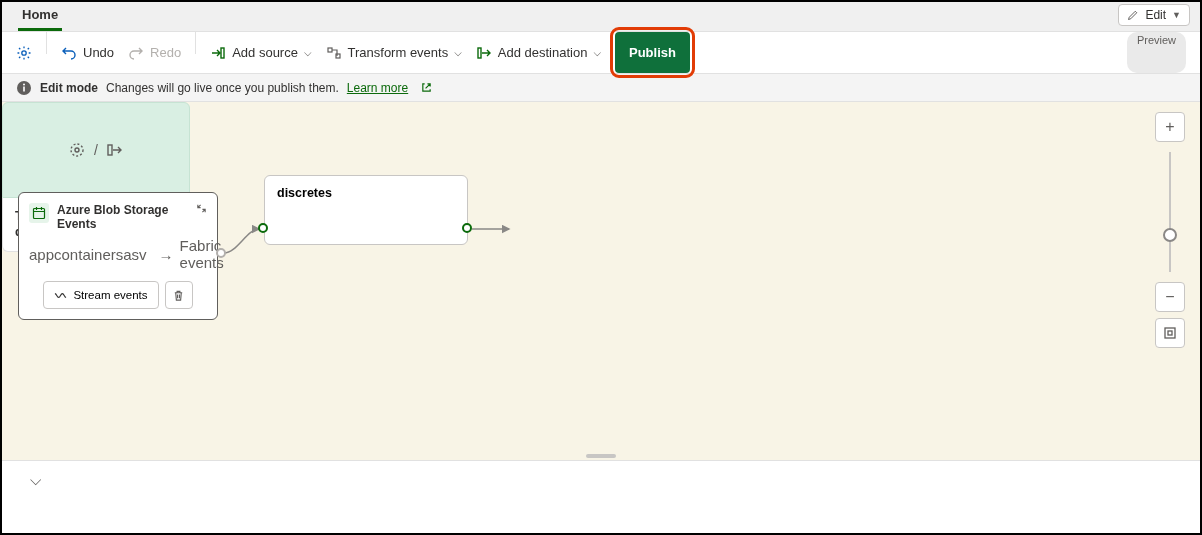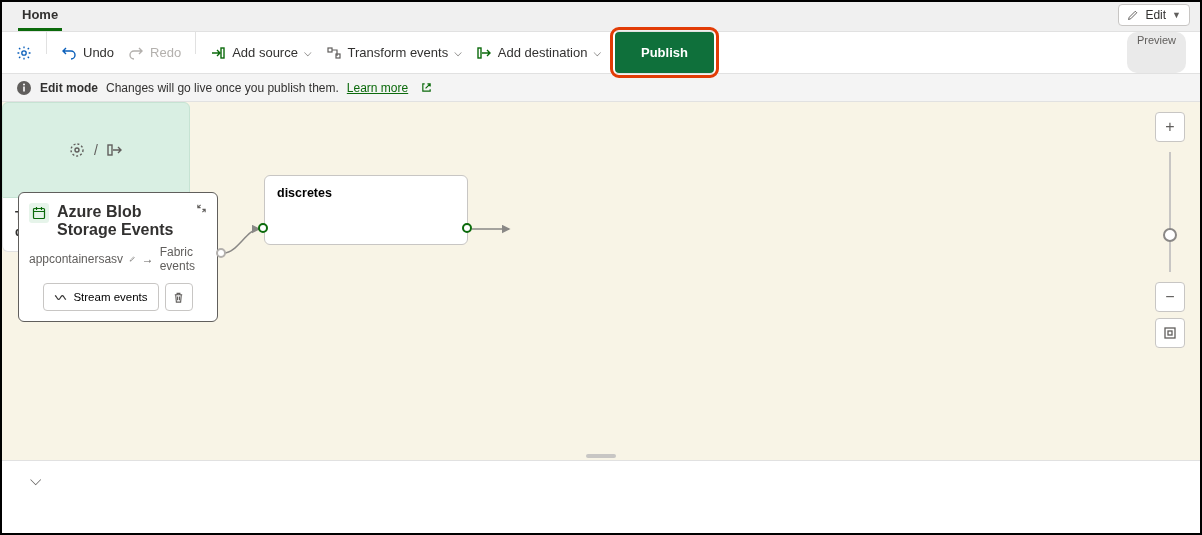--- a/index.html
+++ b/index.html
@@ -6,34 +6,34 @@
   body { width: 1202px; height: 535px; background: #fff; overflow: hidden; border: 2px solid #000; }
   .header { height: 30px; background: #f0f0f0; display: flex; align-items: center; justify-content: space-between; padding: 0 10px; border-bottom: 1px solid #e1e1e1; }
   .tab-home { font-size: 13px; font-weight: 600; color: #323130; padding: 4px 4px 6px 4px; border-bottom: 3px solid #0b6a0b; margin-left: 6px; }
   .btn-edit { display: flex; align-items: center; gap: 6px; font-size: 12px; color: #323130; background: #fff; border: 1px solid #c8c6c4; border-radius: 4px; padding: 3px 8px; margin-bottom: 3px; }
   .btn-edit svg { width: 12px; height: 12px; }
   .toolbar { height: 42px; background: #fff; display: flex; padding: 0 14px; gap: 14px; border-bottom: 1px solid #e1e1e1; font-size: 13px; color: #323130; }
   .tb-item { display: flex; align-items: center; gap: 6px; cursor: pointer; }
   .tb-disabled { color: #b3b0ad; }
   .tb-sep { width: 1px; height: 22px; background: #e1e1e1; }
   .chev { font-size: 10px; color: #605e5c; }
-  .btn-publish { background: #0f703b; color: #fff; font-weight: 600; font-size: 13px; border: none; border-radius: 4px; padding: 7px 26px; outline: 3px solid #e23c06; outline-offset: 2px; }
+  .btn-publish { background: #0f703b; color: #fff; font-weight: 600; font-size: 13px; border: none; border-radius: 4px; padding: 7px 14px; outline: 3px solid #e23c06; outline-offset: 2px; }
   .spacer { flex: 1; }
   .pill-preview { background: #eaeaea; color: #605e5c; font-size: 11px; border-radius: 10px; padding: 2px 10px; }
   .info-bar { height: 28px; background: #f4f4f4; border-bottom: 1px solid #e1e1e1; display: flex; align-items: center; gap: 8px; padding: 0 14px; font-size: 12px; color: #323130; }
   .info-bar .title { font-weight: 600; }
   .info-bar a { color: #0b6a0b; text-decoration: underline; display: flex; align-items: center; gap: 13px; }
   .canvas { position: relative; background: #f8f4e6; height: 358px; }
   .node { position: absolute; background: #fff; border: 1px solid #c8c6c4; border-radius: 6px; }
   .node-source { top: 90px; left: 16px; width: 200px; padding: 10px 10px 10px 10px; border: 1.5px solid #605e5c; }
   .node-source .row1 { display: flex; gap: 8px; align-items: flex-start; }
   .node-source .src-icon { width: 20px; height: 20px; background: #e6f4ea; border-radius: 3px; display: flex; align-items: center; justify-content: center; }
-  .node-source .title { font-size: 16px; font-weight: 600; color: #323130; flex: 1; }
+  .node-source .title { font-size: 12px; font-weight: 600; color: #323130; flex: 1; }
   .node-source .collapse { font-size: 11px; color: #605e5c; cursor: pointer; }
-  .node-source .row2 { display: flex; align-items: center; gap: 6px; font-size: 12px; color: #605e5c; margin-top: 6px; }
+  .node-source .row2 { display: flex; align-items: center; gap: 6px; font-size: 15px; color: #605e5c; margin-top: 6px; }
   .node-source .row3 { display: flex; gap: 6px; justify-content: center; margin-top: 10px; }
   .btn-stream { display: flex; align-items: center; gap: 6px; font-size: 11.5px; border: 1px solid #c8c6c4; border-radius: 4px; background: #fff; padding: 5px 10px; }
   .btn-trash { width: 28px; height: 28px; border: 1px solid #c8c6c4; border-radius: 4px; background: #fff; display: flex; align-items: center; justify-content: center; }
   .node-discretes { top: 73px; left: 262px; width: 204px; height: 70px; padding: 10px 12px; font-size: 12.5px; font-weight: 600; }
   .node-transform { top: 48px; left: 508px; width: 188px; background: #d9efe3; border: 1px solid #c6e3d3; border-radius: 6px 6px 0 0; height: 96px; display:flex; align-items:center; justify-content:center; gap:8px; font-size:14px; color:#605e5c;}
   .node-addrow { top: 144px; left: 508px; width: 188px; background: #fff; border: 1px solid #e1e1e1; border-top: none; border-radius: 0 0 6px 6px; padding: 10px 12px; display: flex; align-items: center; justify-content: space-between; }
   .node-addrow .txt { font-size: 12.5px; font-weight: 600; color: #323130; line-height: 1.3; }
   .port { position: absolute; width: 10px; height: 10px; border-radius: 50%; background: #fff; border: 2px solid #0b6a0b; }
   .port-out-src { top: 146px; left: 214px; border-color: #b3b0ad; }
   .port-in-d  { top: 121px; left: 256px; }

